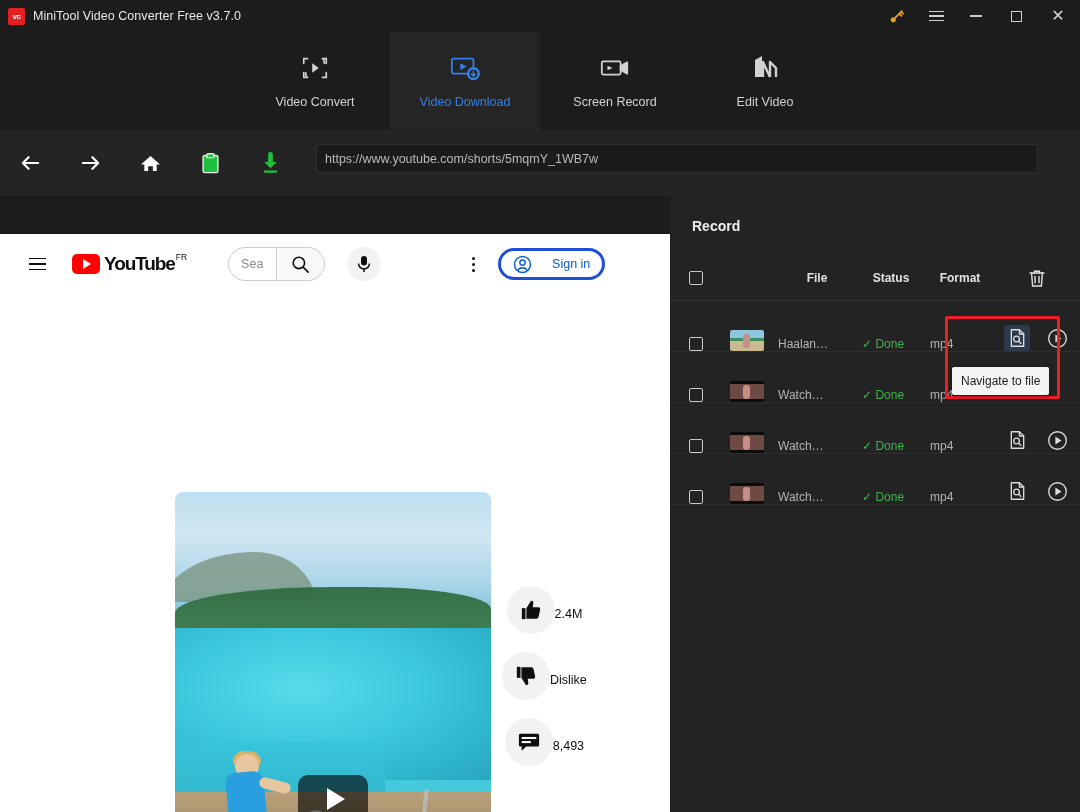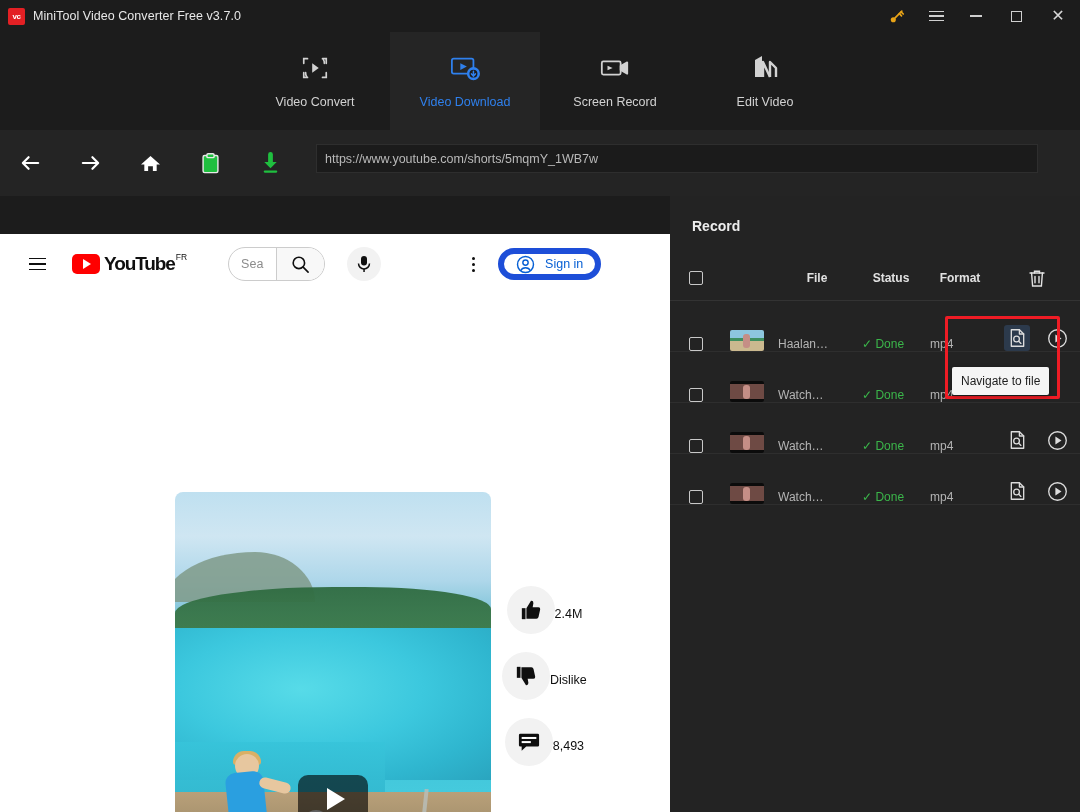--- a/index.html
+++ b/index.html
@@ -129,22 +129,22 @@
     margin-left: 22px; cursor: pointer;
   }
   .yt-dots {
     margin-left: 81px; width: 22px; height: 30px;
     display: flex; flex-direction: column; align-items: center; justify-content: center;
     gap: 3px; cursor: pointer;
   }
   .yt-dots i { width: 3px; height: 3px; background: #0f0f0f; border-radius: 50%; display: block; }
   .yt-signin {
     margin-left: 14px; height: 32px; padding: 0 12px;
-    border: 6px solid #1d4ed8; border-radius: 18px;
-    display: flex; align-items: center; gap: 10px;
+    border: 3px solid #1d4ed8; border-radius: 18px;
+    display: flex; align-items: center; gap: 20px;
     color: #065fd4; font-size: 12.5px; font-weight: 500; cursor: pointer;
   }
 
   
   .shorts-wrap {
     position: absolute; left: 175px; top: 258px;
     width: 316px; height: 554px;
     border-radius: 8px; overflow: hidden;
   }
   .shorts-bg {

